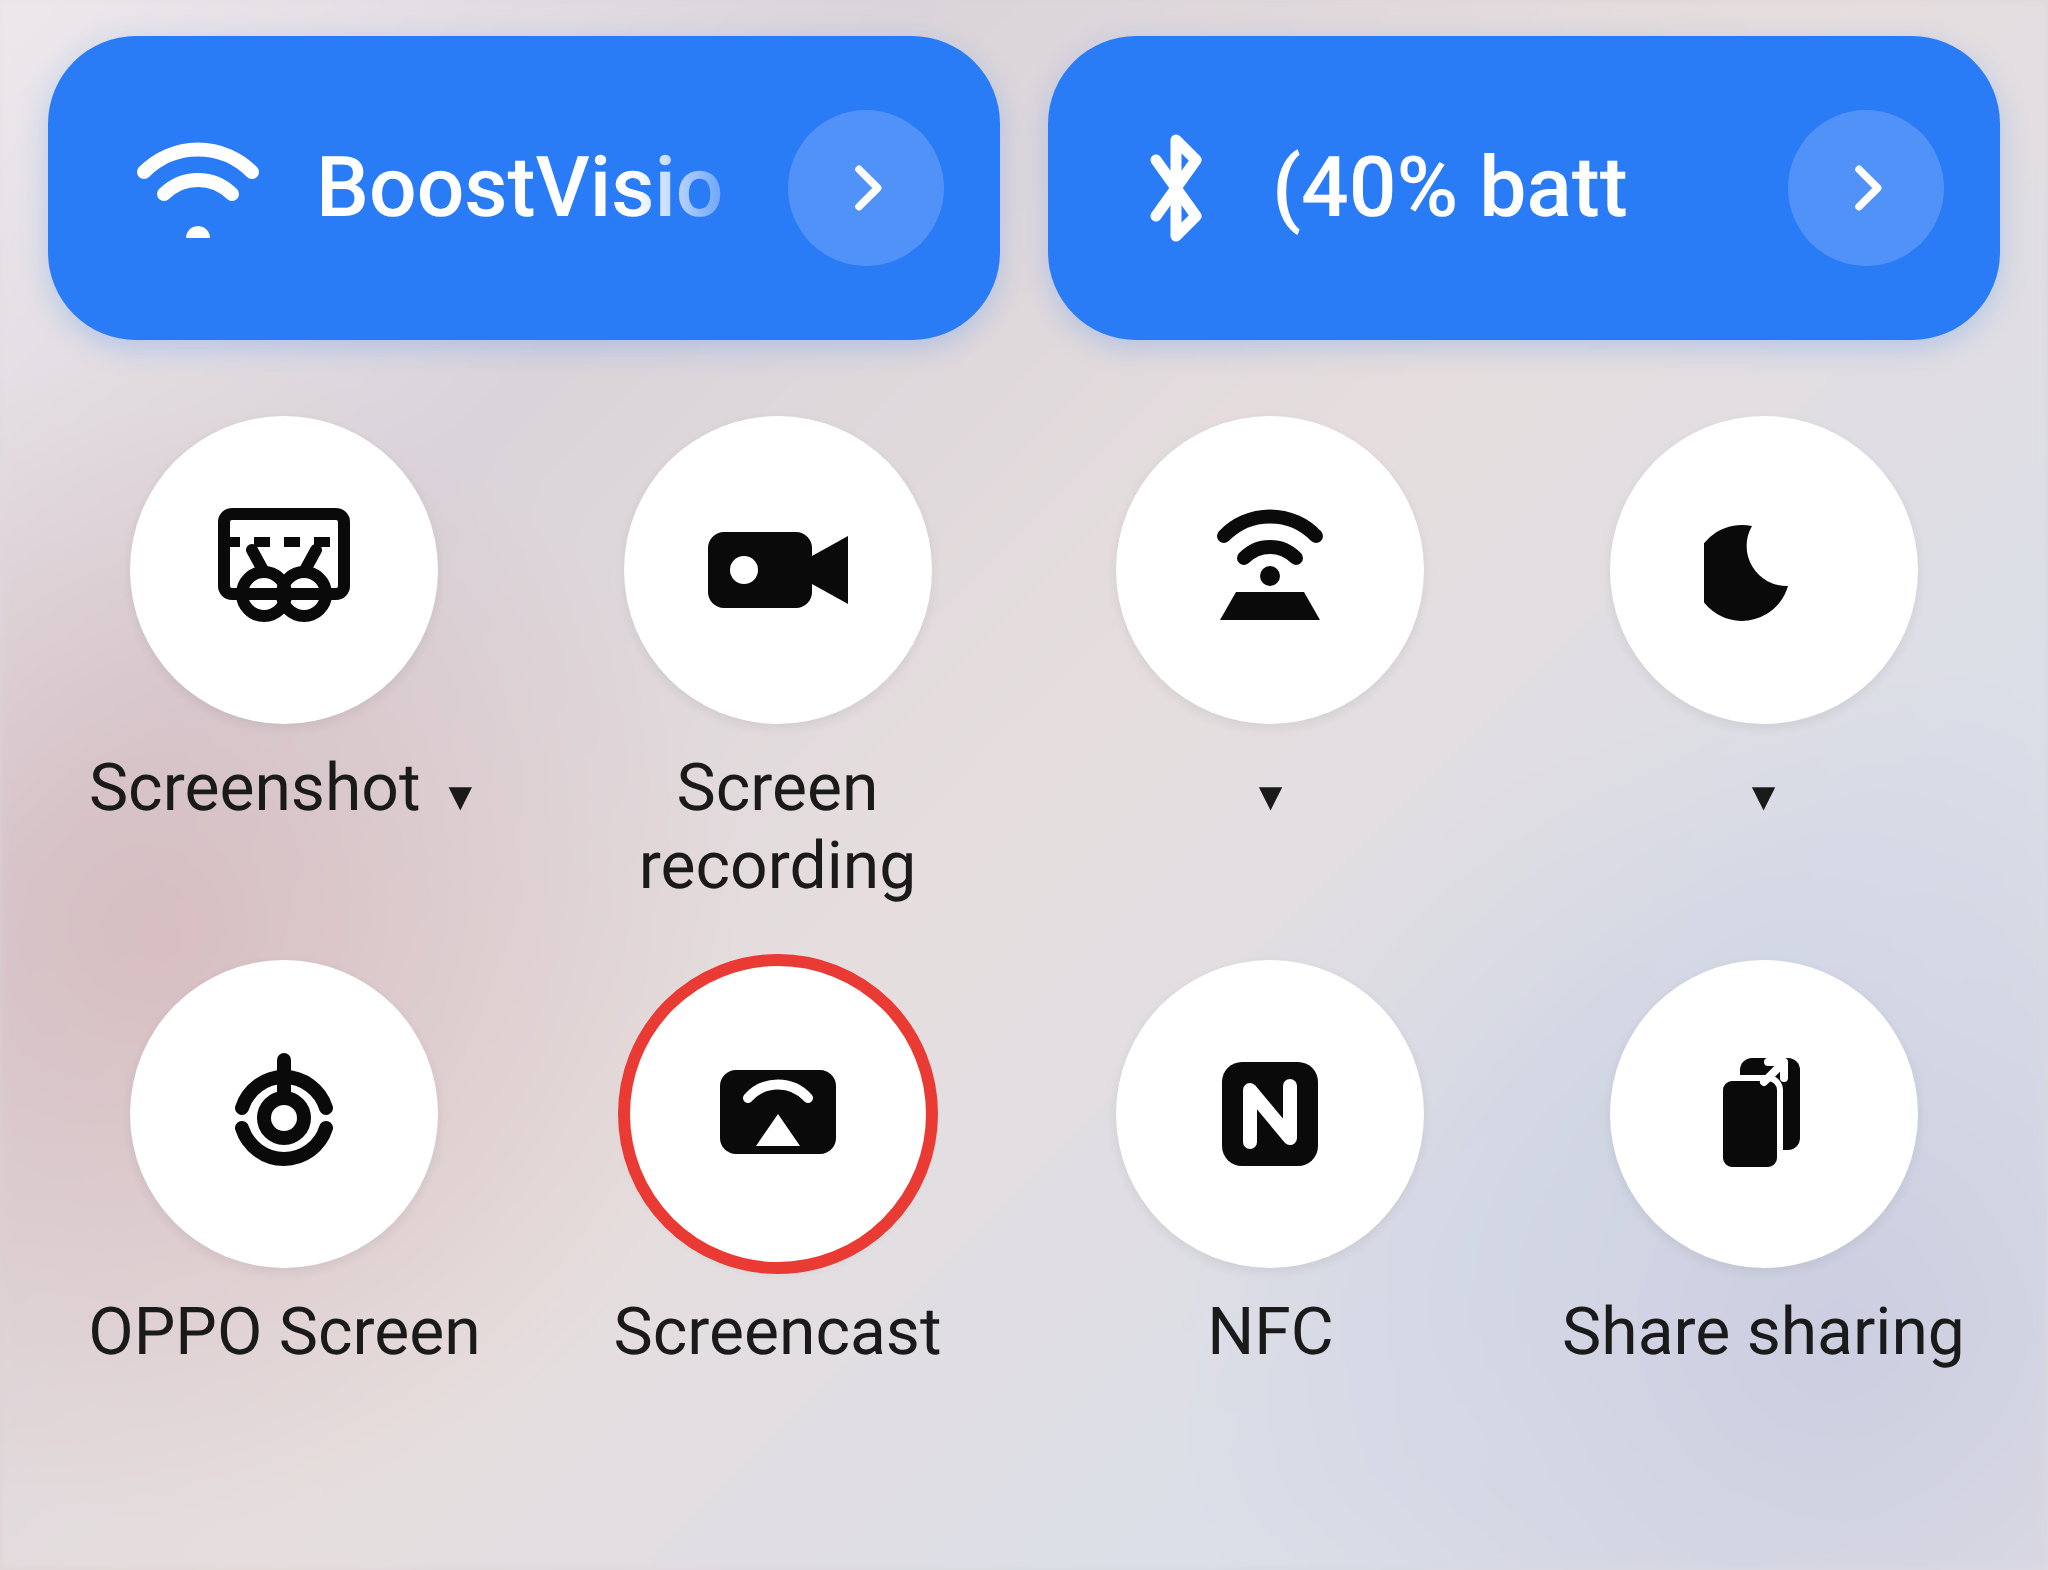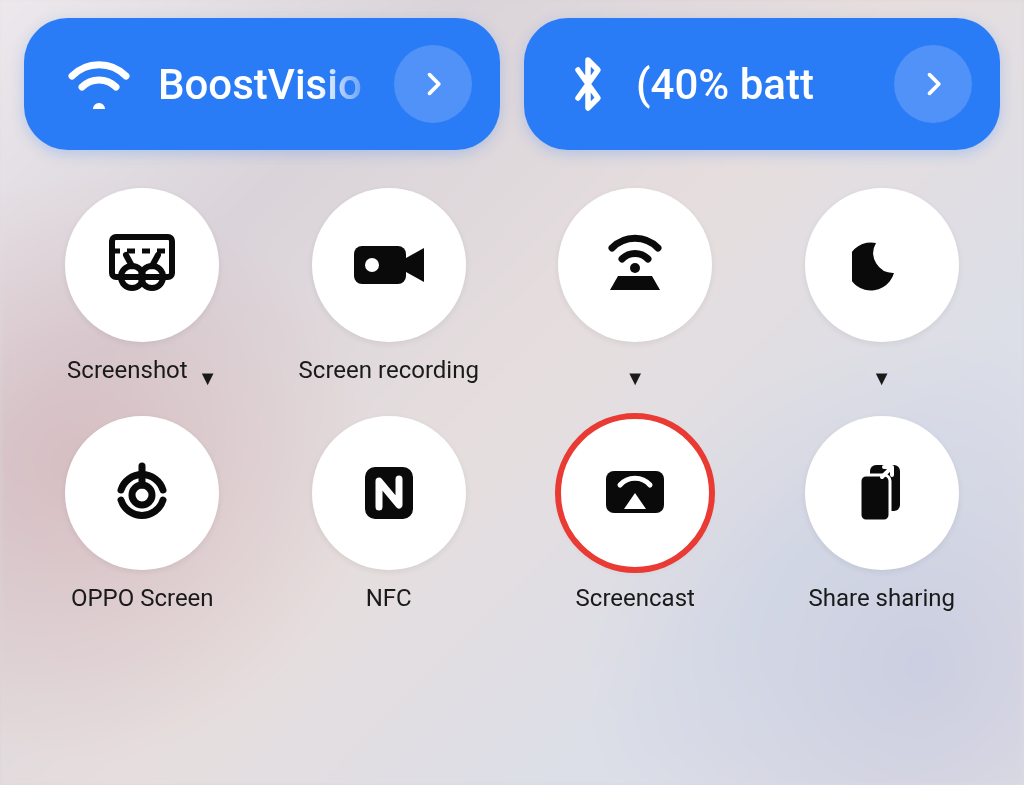--- a/index.html
+++ b/index.html
@@ -20,21 +20,21 @@
     filter: blur(2px);
     z-index: 0;
   }
   .panel { position: relative; z-index: 1; width: 100%; }
 
   .top-row { display: flex; gap: 24px; margin-bottom: 38px; }
   .pill {
     flex: 1;
     background: #2a7bf6;
     border-radius: 44px;
-    height: 132px;
+    height: 152px;
     display: flex;
     align-items: center;
     padding: 0 28px 0 44px;
     color: #fff;
     position: relative;
     overflow: hidden;
     box-shadow: 0 4px 14px rgba(42,123,246,.25);
     cursor: pointer;
   }
   .pill .picon { flex: 0 0 auto; margin-right: 28px; }
@@ -80,21 +80,21 @@
     outline: 6px solid #e93a33;
     outline-offset: -3px;
   }
   .labelrow {
     margin-top: 14px;
     display:flex; align-items: flex-start; justify-content:center;
     gap: 10px;
     width: 220px;
   }
   .tile .label {
-    font-size: 24px;
+    font-size: 33px;
     color: #1a1a1a;
     text-align: center;
     line-height: 1.18;
     font-weight: 400;
   }
   .caret {
     font-size: 20px;
     color:#1a1a1a;
     margin-top: 10px;
   }
@@ -204,46 +204,46 @@
           <path d="M12 40 a22 22 0 0 0 42 0" fill="none" stroke="#0a0a0a" stroke-width="7" stroke-linecap="round"></path>
           <path d="M12 30 a22 22 0 0 1 42 0" fill="none" stroke="#0a0a0a" stroke-width="7" stroke-linecap="round"></path>
         </svg>
       </div>
       <div class="labelrow">
         <span class="label">OPPO Screen</span>
       </div>
     </div>
 
     <div class="tile">
-      <div class="circle">
-        <svg width="56" height="60" viewBox="0 0 56 60">
-          <rect x="4" y="4" width="48" height="52" rx="10" fill="#0a0a0a"></rect>
-          <path d="M18 44 V18 L38 42 V16" stroke="#fff" stroke-width="7" fill="none" stroke-linecap="round" stroke-linejoin="round"></path>
-        </svg>
-      </div>
-      <div class="labelrow">
-        <span class="label">NFC</span>
-      </div>
-    </div>
-
-    <div class="tile">
       <div class="circle highlight">
         <svg width="70" height="56" viewBox="0 0 70 56">
           <rect x="6" y="6" width="58" height="42" rx="8" fill="#0a0a0a"></rect>
           <path d="M20 20 a20 20 0 0 1 30 0" stroke="#fff" stroke-width="5" fill="none" stroke-linecap="round"></path>
           <path d="M24 44 h22 l-11 -16 z" fill="#fff"></path>
         </svg>
       </div>
       <div class="labelrow">
         <span class="label">Screencast</span>
       </div>
     </div>
 
     <div class="tile">
       <div class="circle">
+        <svg width="56" height="60" viewBox="0 0 56 60">
+          <rect x="4" y="4" width="48" height="52" rx="10" fill="#0a0a0a"></rect>
+          <path d="M18 44 V18 L38 42 V16" stroke="#fff" stroke-width="7" fill="none" stroke-linecap="round" stroke-linejoin="round"></path>
+        </svg>
+      </div>
+      <div class="labelrow">
+        <span class="label">NFC</span>
+      </div>
+    </div>
+
+    <div class="tile">
+      <div class="circle">
         <svg width="60" height="64" viewBox="0 0 60 64">
           <rect x="18" y="4" width="30" height="46" rx="6" fill="#0a0a0a"></rect>
           <rect x="8" y="14" width="30" height="46" rx="6" fill="#0a0a0a" stroke="#fff" stroke-width="3"></rect>
           <path d="M30 16 l10 -10 M40 6 h-8 M40 6 v8" stroke="#fff" stroke-width="4" stroke-linecap="round" fill="none"></path>
         </svg>
       </div>
       <div class="labelrow">
         <span class="label">Share sharing</span>
       </div>
     </div>

